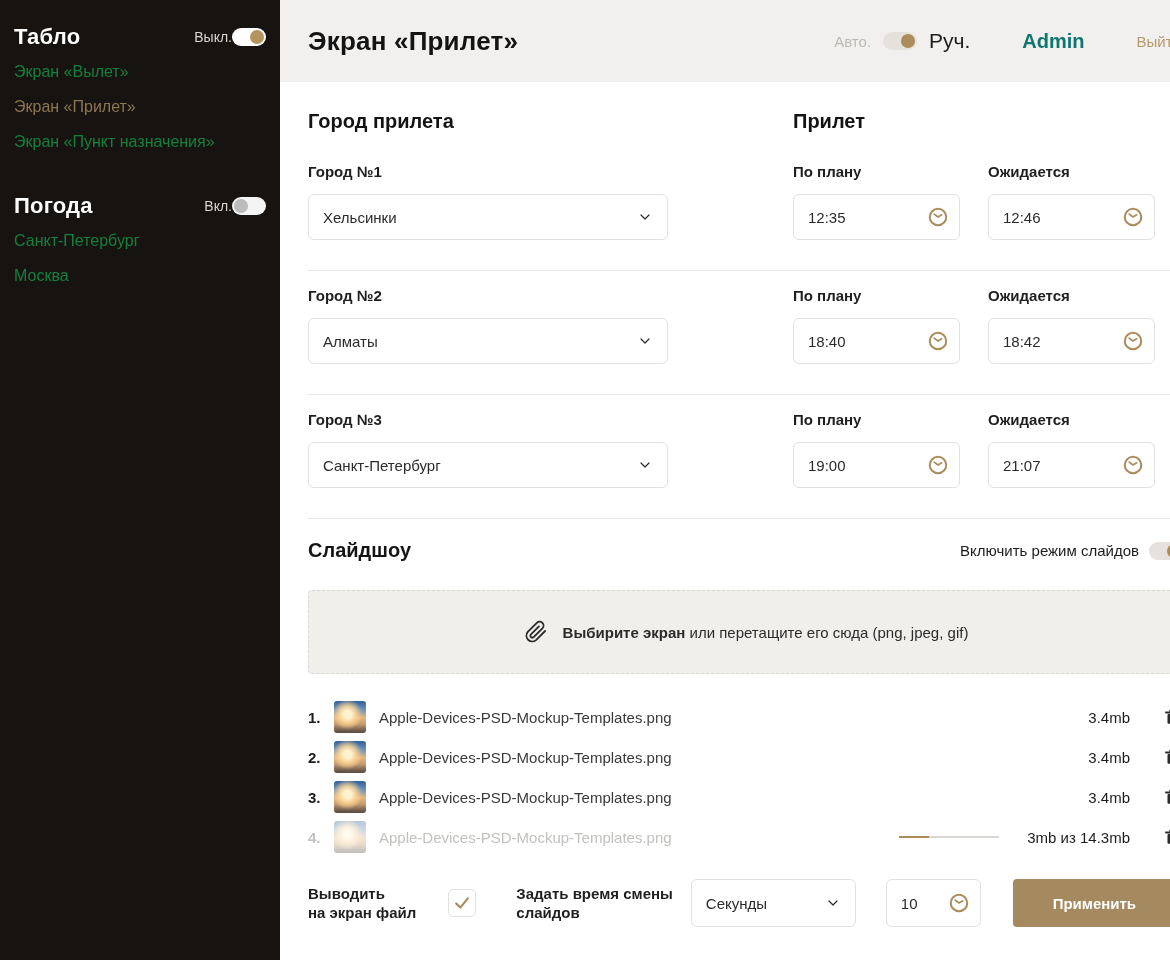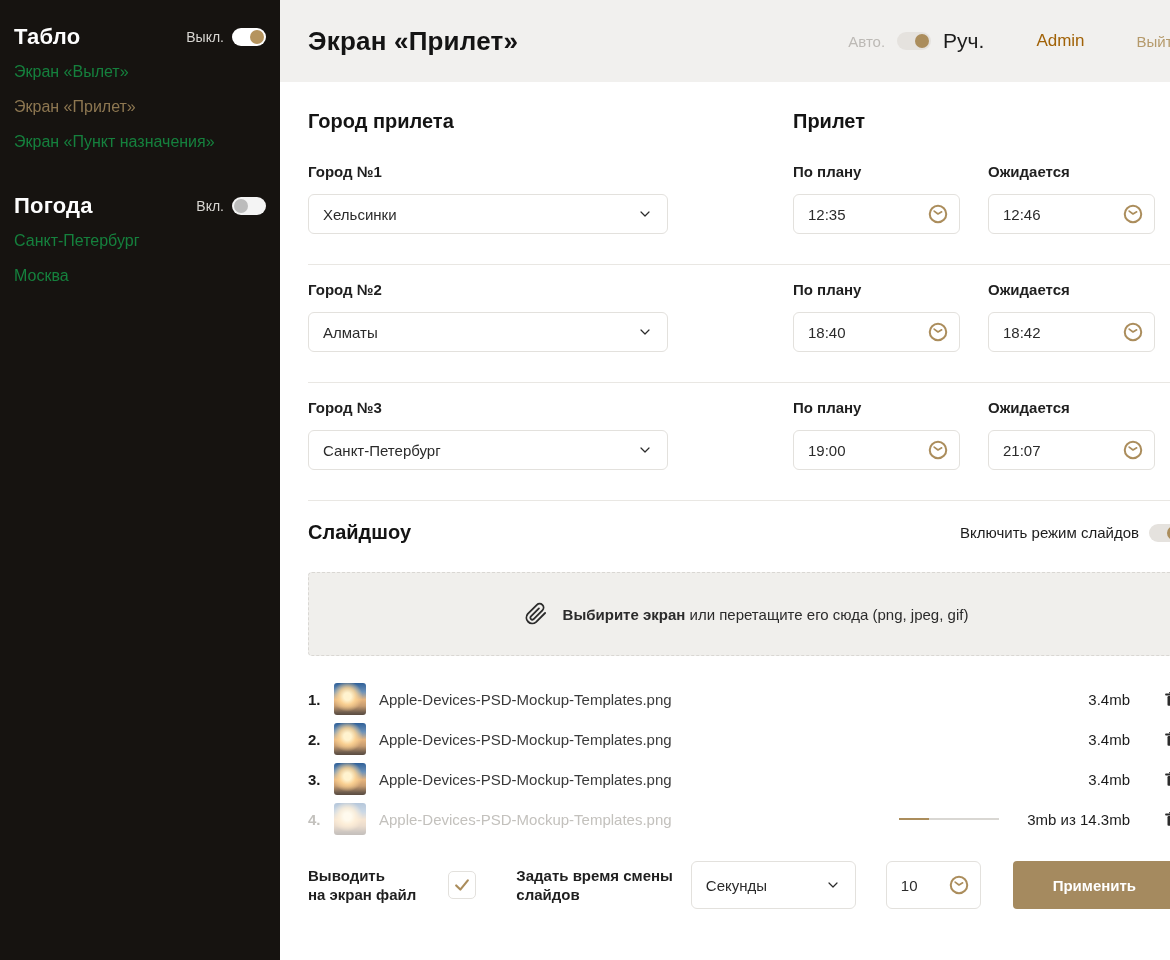--- a/index.html
+++ b/index.html
@@ -4,21 +4,21 @@
 <style>
   * { margin:0; padding:0; box-sizing:border-box; }
   html,body { width:1170px; height:960px; overflow:hidden;
     font-family:"Liberation Sans", sans-serif; background:#fff; color:#1c1c1c; }
   .app { position:relative; width:1170px; height:960px; display:flex; }
 
   
   .sidebar { width:280px; height:100%; background:#161310; flex-shrink:0; padding:24px 14px 0 14px; }
   .side-section-head { display:flex; align-items:center; justify-content:space-between; margin-bottom:14px; }
   .side-title { font-size:22px; font-weight:bold; color:#fdfdfd; letter-spacing:.2px; }
-  .side-toggle-wrap { display:flex; align-items:center; gap:8px; }
+  .side-toggle-wrap { display:flex; align-items:center; }
   .side-toggle-label { font-size:14px; color:#d8d6d2; }
   .toggle { position:relative; width:34px; height:18px; border-radius:9px; cursor:pointer; flex-shrink:0; }
   .toggle .knob { position:absolute; top:2px; width:14px; height:14px; border-radius:50%; }
   .toggle.on-white { background:#ffffff; }
   .toggle.on-white .knob { right:2px; background:#b5945e; }
   .toggle.off-white { background:#f4f4f4; }
   .toggle.off-white .knob { left:2px; background:#bcbcbc; }
   .toggle.on-gray { background:#e5e2de; }
   .toggle.on-gray .knob { right:2px; background:#ab8d5c; }
   .side-nav { list-style:none; margin:0 0 0 0; }
@@ -27,36 +27,36 @@
   .side-gap { height:24px; }
 
   
   .main { flex:1; display:flex; flex-direction:column; }
   .topbar { height:82px; background:#f1f0ee; display:flex; align-items:center; padding:0 15px 0 28px; flex-shrink:0; }
   .page-title { font-size:26px; font-weight:bold; color:#141414; letter-spacing:.2px; }
   .topbar-right { margin-left:auto; display:flex; align-items:center; }
   .mode-off { font-size:15px; color:#bcb9b5; }
   .topbar-right .toggle { margin:0 12px; }
   .mode-on { font-size:21px; color:#1c1c1c; }
-  .admin-label { font-size:17px; font-weight:normal; color:#a16207; margin-left:52px; }
+  .admin-label { font-size:20px; font-weight:bold; color:#0f766e; margin-left:52px; }
   .logout-link { font-size:15px; color:#b59a6b; margin-left:52px; margin-right:2px; cursor:pointer; }
 
   
   .content { flex:1; background:#fff; padding:28px 15px 0 28px; }
   .sec-heads { display:flex; margin-bottom:30px; }
   .sec-head { font-size:20px; font-weight:bold; color:#141414; }
   .sec-head.city-col { width:485px; }
   .row-labels { display:flex; margin-bottom:14px; }
   .f-label { font-size:15px; font-weight:bold; color:#1f1f1f; }
   .lbl-city { width:485px; }
   .lbl-plan { width:195px; }
   .controls-row { display:flex; }
   .ctl-city { width:360px; margin-right:125px; }
   .ctl-time { width:167px; margin-right:28px; }
-  .select, .time-input { position:relative; height:40px; border:1px solid #e3e1dd; border-radius:6px;
+  .select, .time-input { position:relative; height:46px; border:1px solid #e3e1dd; border-radius:6px;
     background:#fff; display:flex; align-items:center; }
   .select { cursor:pointer; }
   .select .sel-text { font-size:15px; color:#2b2b2b; padding-left:14px; }
   .select .chev { position:absolute; right:14px; top:50%; transform:translateY(-50%); display:flex; }
   .time-input input { border:none; outline:none; font-size:15px; color:#2b2b2b; width:100%;
     padding-left:14px; padding-right:36px; background:transparent; font-family:"Liberation Sans",sans-serif; }
   .clock { position:absolute; right:10px; top:50%; transform:translateY(-50%); display:flex; }
   .divider { height:1px; background:#e9e7e3; margin:30px 0 16px 0; }
 
   

